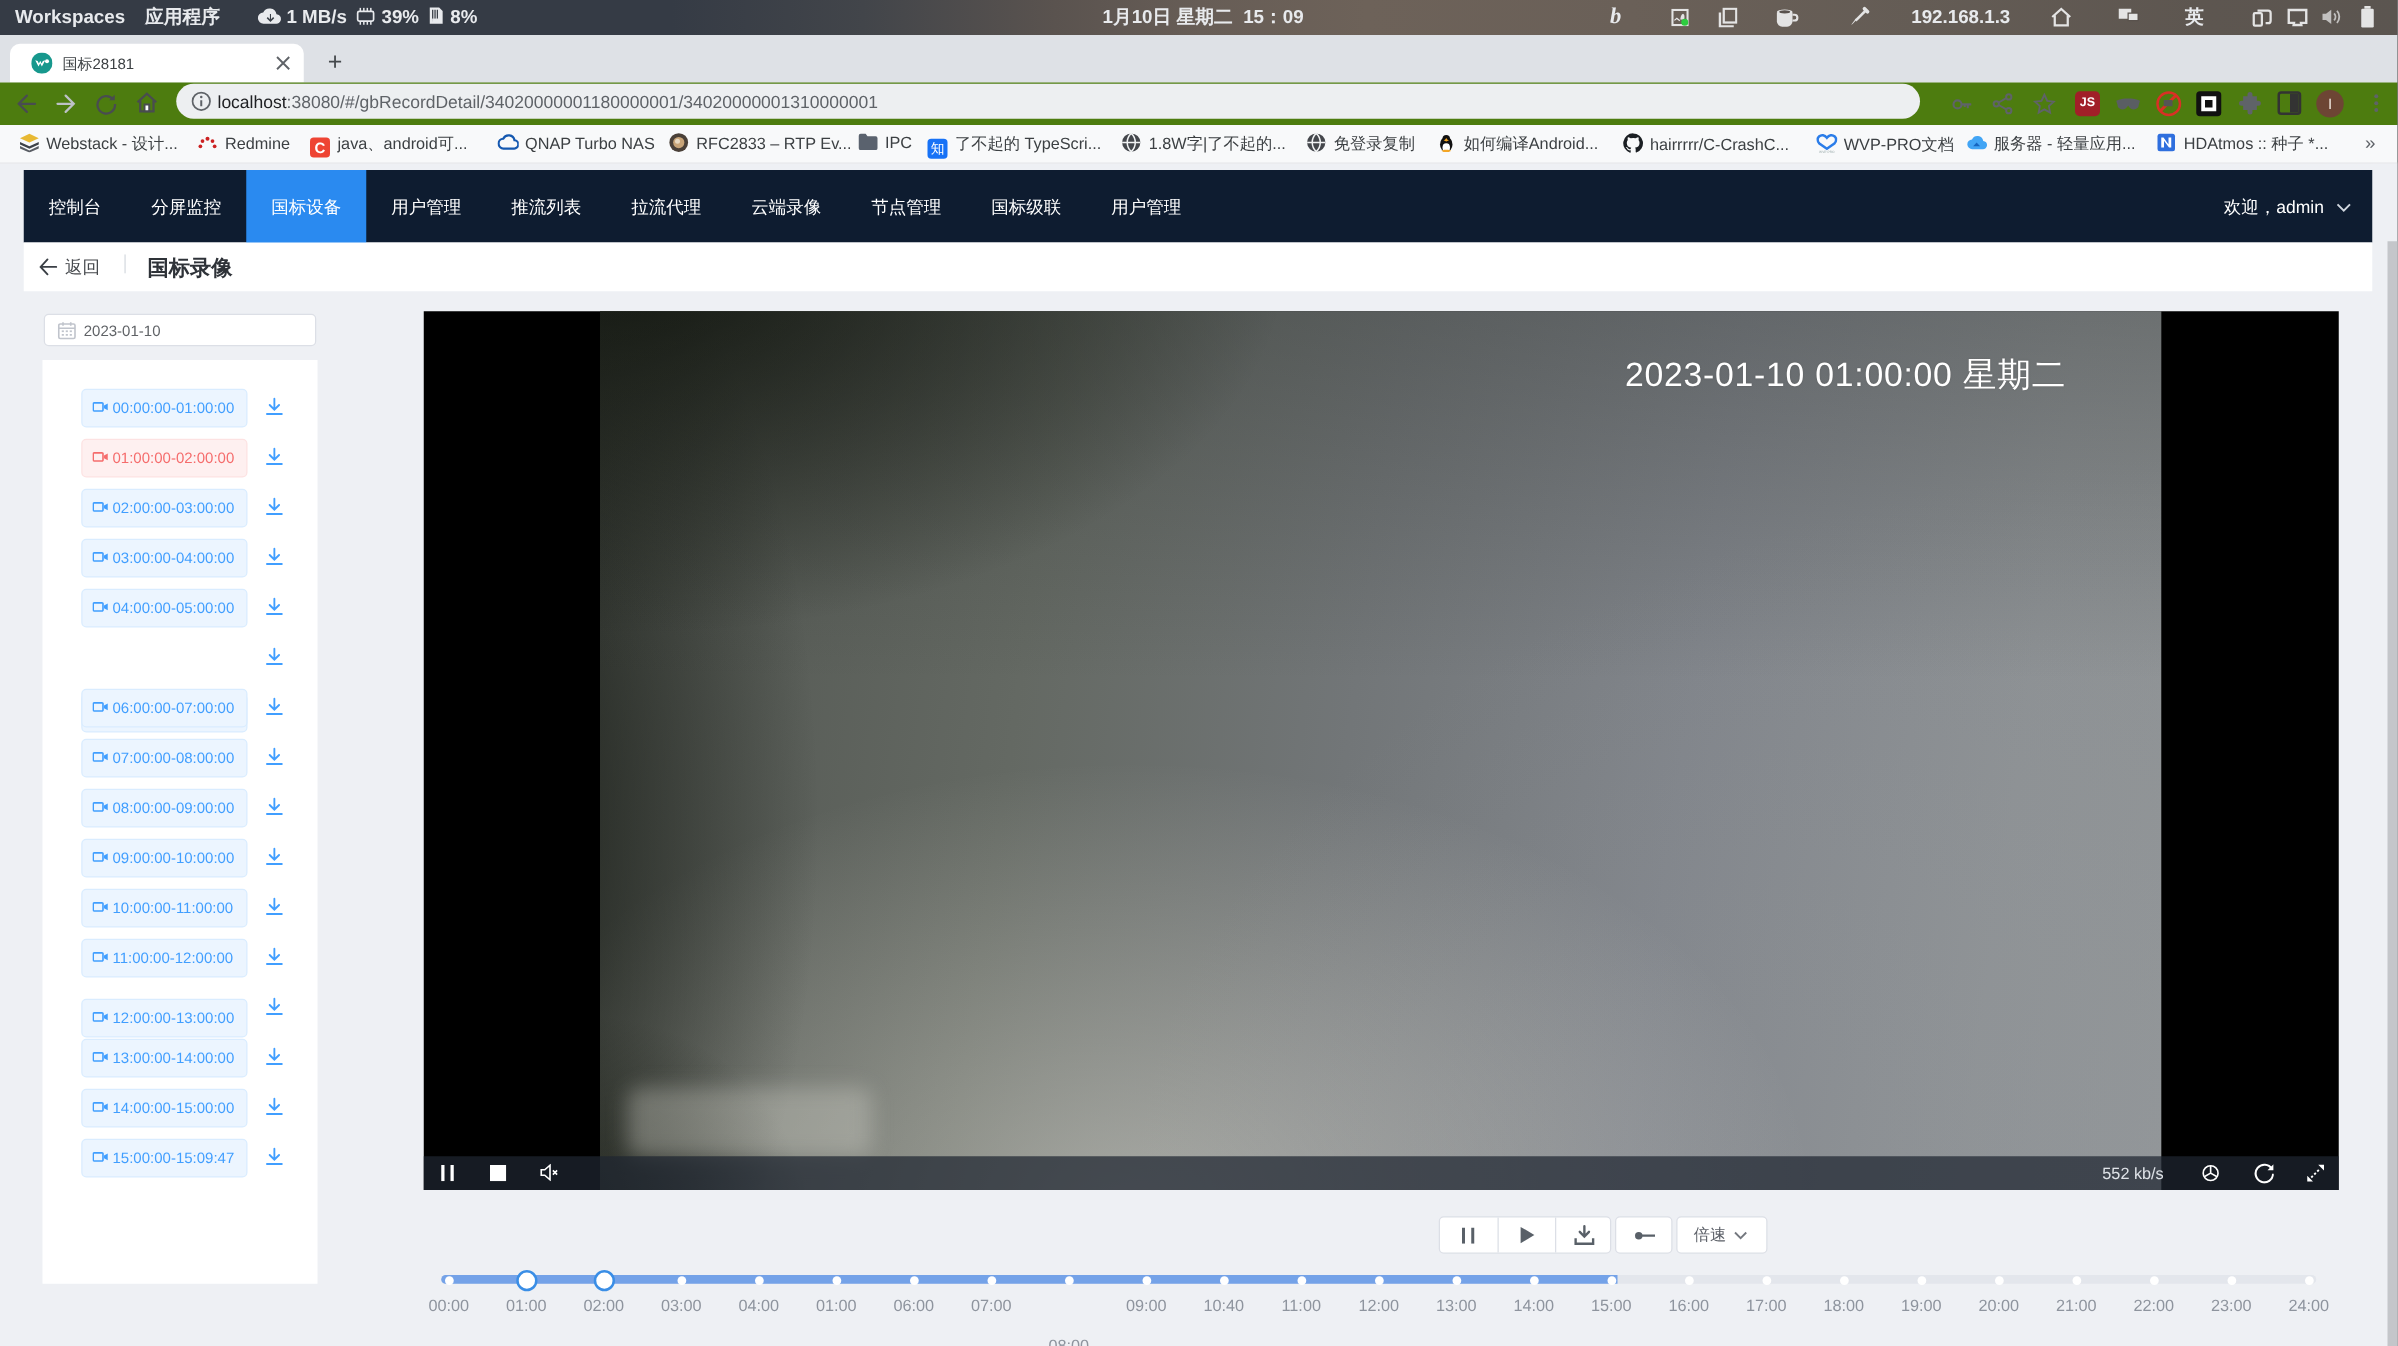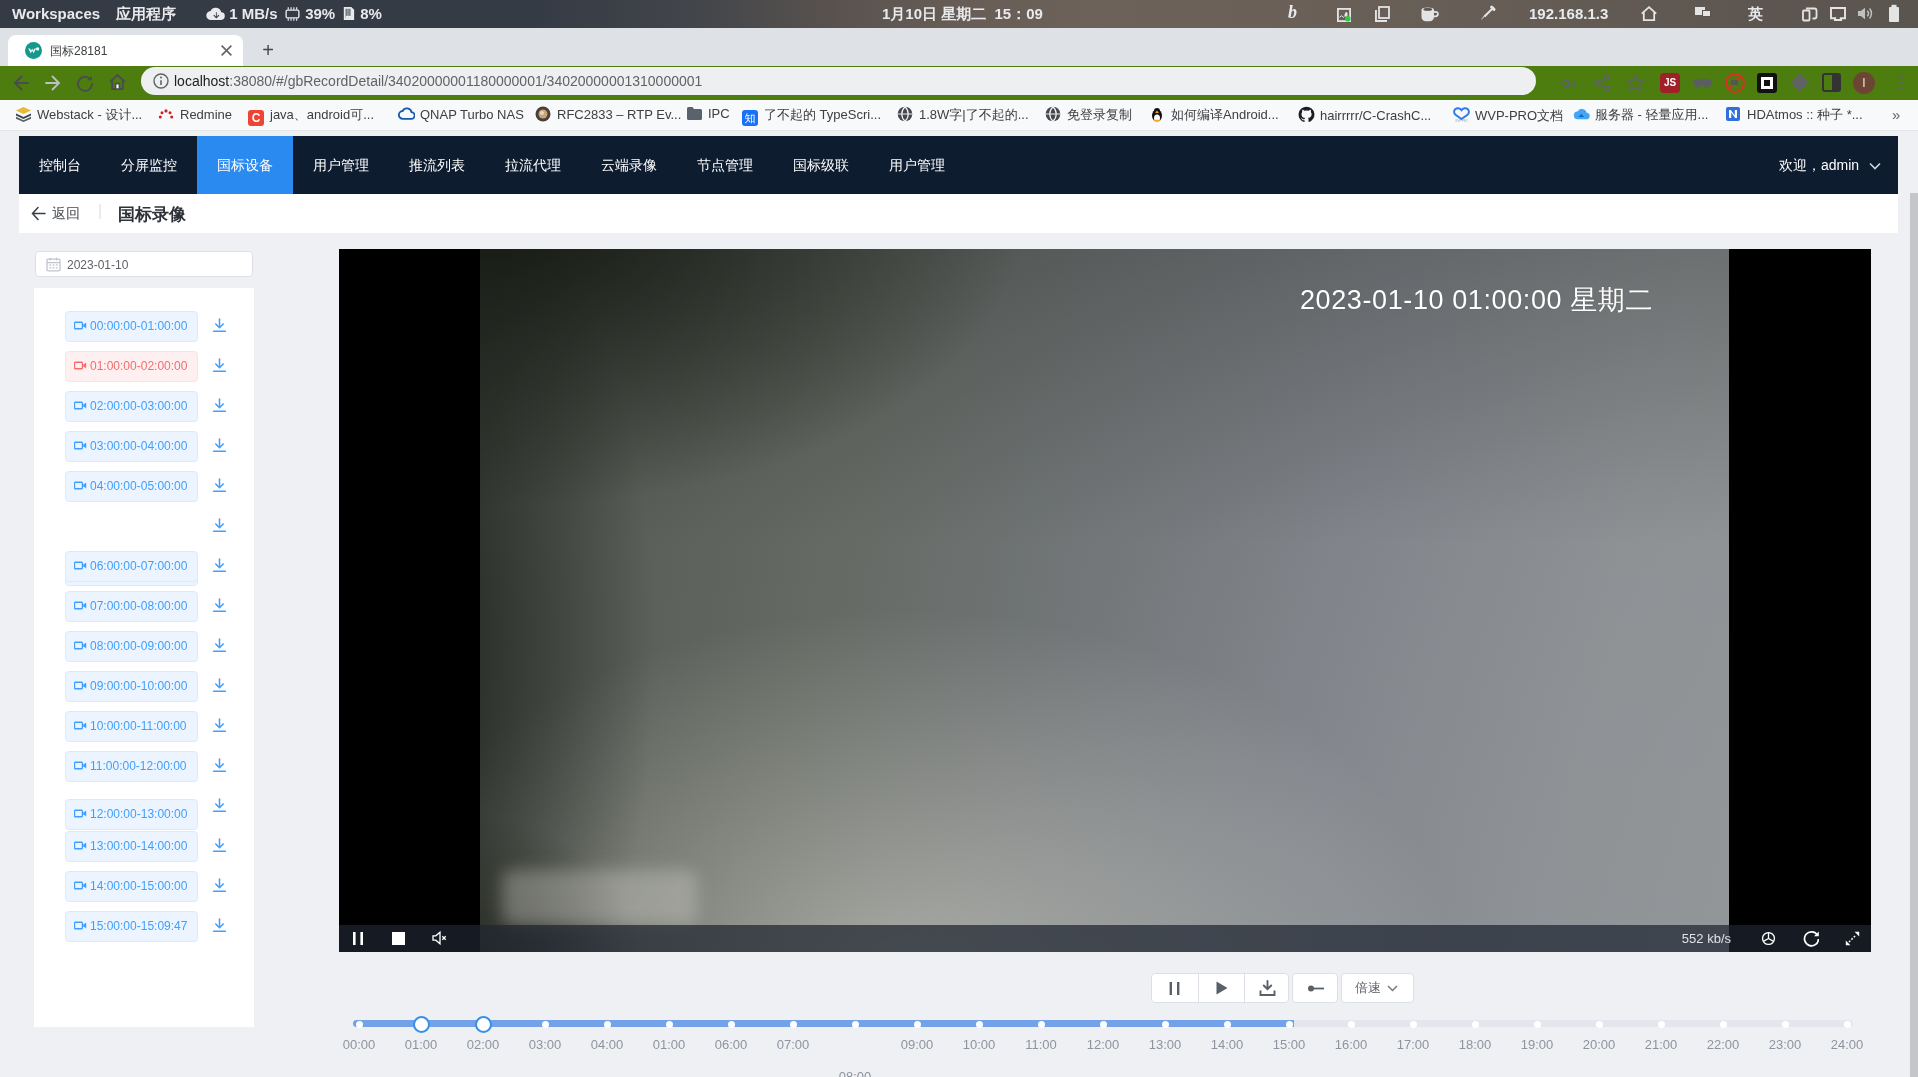--- a/index.html
+++ b/index.html
@@ -563,21 +563,21 @@
   <div class="tlab" style="left:328px;">00:00</div>
   <div class="tlab" style="left:390px;">01:00</div>
   <div class="tlab" style="left:452px;text-align:center;">02:00</div>
   <div class="tlab" style="left:514px;">03:00</div>
   <div class="tlab" style="left:576px;">04:00</div>
   <div class="tlab" style="left:638px;">01:00</div>
   <div class="tlab" style="left:700px;">06:00</div>
   <div class="tlab" style="left:762px;">07:00</div>
   <div class="tlab" style="left:824px;margin-top:32px;">08:00</div>
   <div class="tlab" style="left:886px;">09:00</div>
-  <div class="tlab" style="left:948px;">10:00</div>
+  <div class="tlab" style="left:948px;">10:40</div>
   <div class="tlab" style="left:1010px;">11:00</div>
   <div class="tlab" style="left:1072px;">12:00</div>
   <div class="tlab" style="left:1134px;">13:00</div>
   <div class="tlab" style="left:1196px;">14:00</div>
   <div class="tlab" style="left:1258px;">15:00</div>
   <div class="tlab" style="left:1320px;">16:00</div>
   <div class="tlab" style="left:1382px;">17:00</div>
   <div class="tlab" style="left:1444px;">18:00</div>
   <div class="tlab" style="left:1506px;">19:00</div>
   <div class="tlab" style="left:1568px;">20:00</div>

